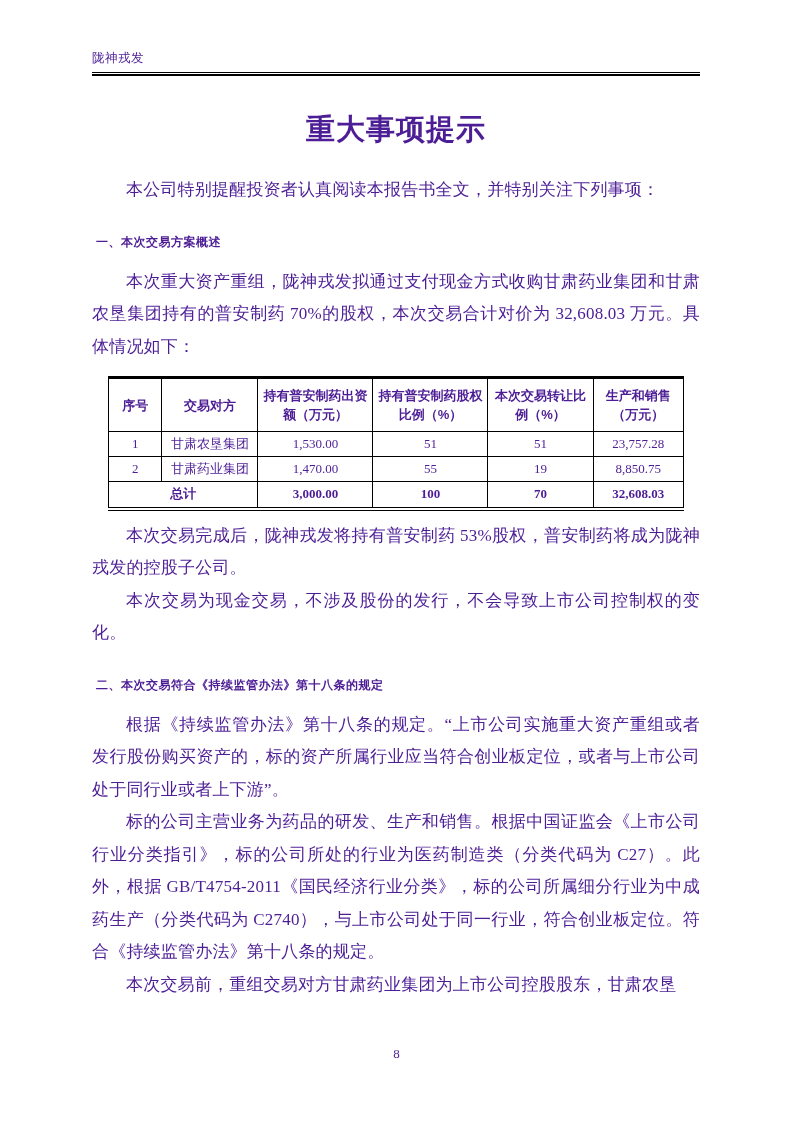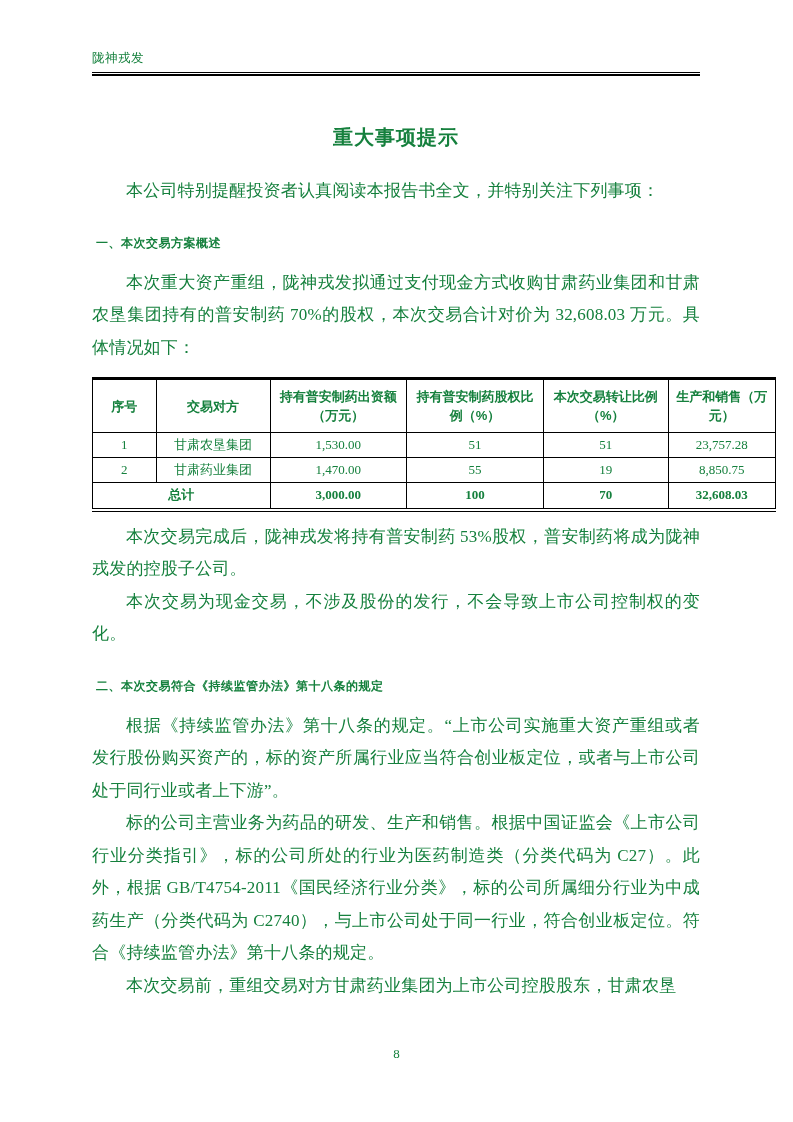--- a/index.html
+++ b/index.html
@@ -3,21 +3,21 @@
 <meta charset="utf-8">
 <style>
   * { margin: 0; padding: 0; box-sizing: border-box; }
   html, body { background: #e9e9e9; }
   .page {
     position: relative;
     width: 793px;
     height: 1122px;
     margin: 0 auto;
     background: #ffffff;
-    color: #15803d;
+    color: #4c1d95;
     font-family: "Liberation Serif", "DejaVu Serif", serif;
     overflow: hidden;
   }
   .content {
     padding: 50px 93px 0 92px;
   }
   
   .doc-header {
     display: flex;
     justify-content: space-between;
@@ -26,25 +26,25 @@
     letter-spacing: 0.5px;
   }
   .header-rule {
     margin-top: 5px;
     height: 4px;
     border-top: 1px solid #000;
     border-bottom: 2px solid #000;
   }
   
   .doc-title {
-    margin-top: 48px;
+    margin-top: 34px;
     text-align: center;
     font-family: "Liberation Sans", "DejaVu Sans", sans-serif;
     font-weight: 700;
-    font-size: 20px;
+    font-size: 29px;
     letter-spacing: 1px;
   }
   
   .para {
     margin-top: 0;
     font-size: 17px;
     line-height: 32.5px;
     text-align: justify;
     text-indent: 2em;
     letter-spacing: 0.2px;
@@ -53,21 +53,21 @@
   .sec-heading {
     font-family: Liberation Mono, monospace;
     font-weight: 700;
     font-size: 12px;
     letter-spacing: 0.5px;
     margin: 27px 0 15px 4px;
   }
   .after-table { margin-top: 9px; }
   
   table.deal-table {
-    width: 684px;
+    width: 576px;
     margin: 13px auto 0 auto;
     border-collapse: collapse;
     border-top: 3px solid #000;
     border-bottom: 4px double #000;
     table-layout: fixed;
   }
   table.deal-table th,
   table.deal-table td {
     border: 1px solid #000;
     text-align: center;

